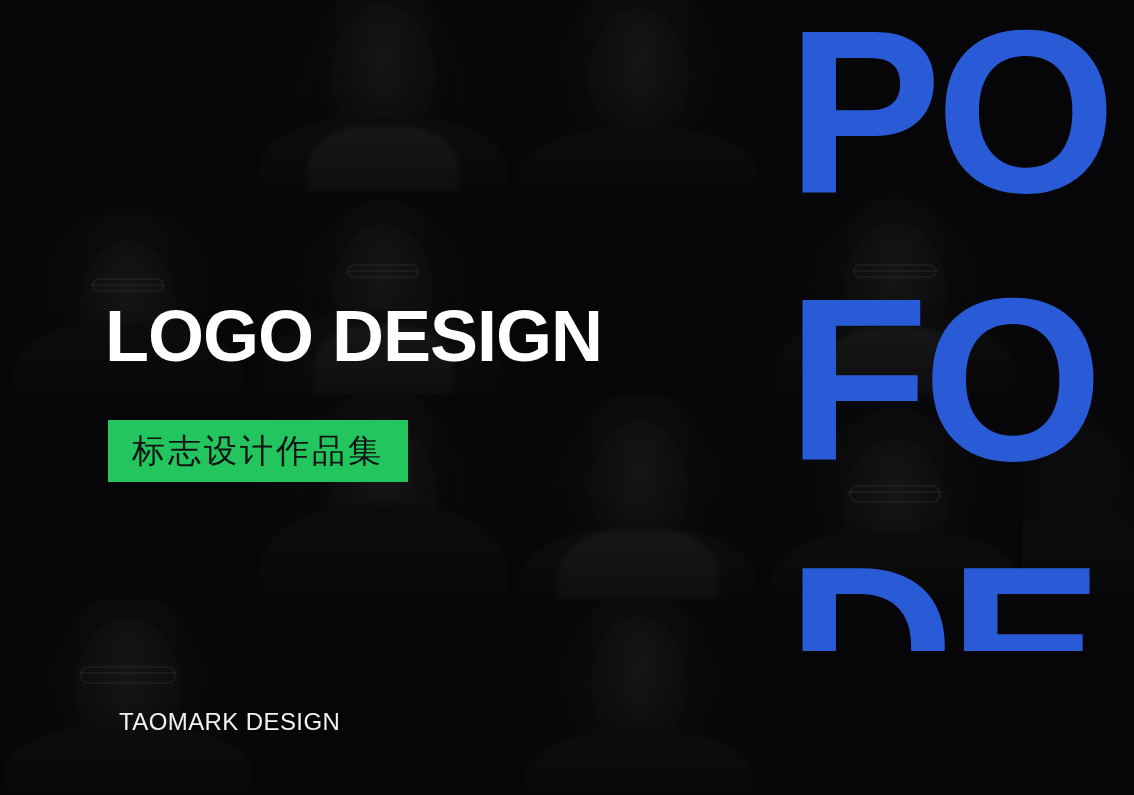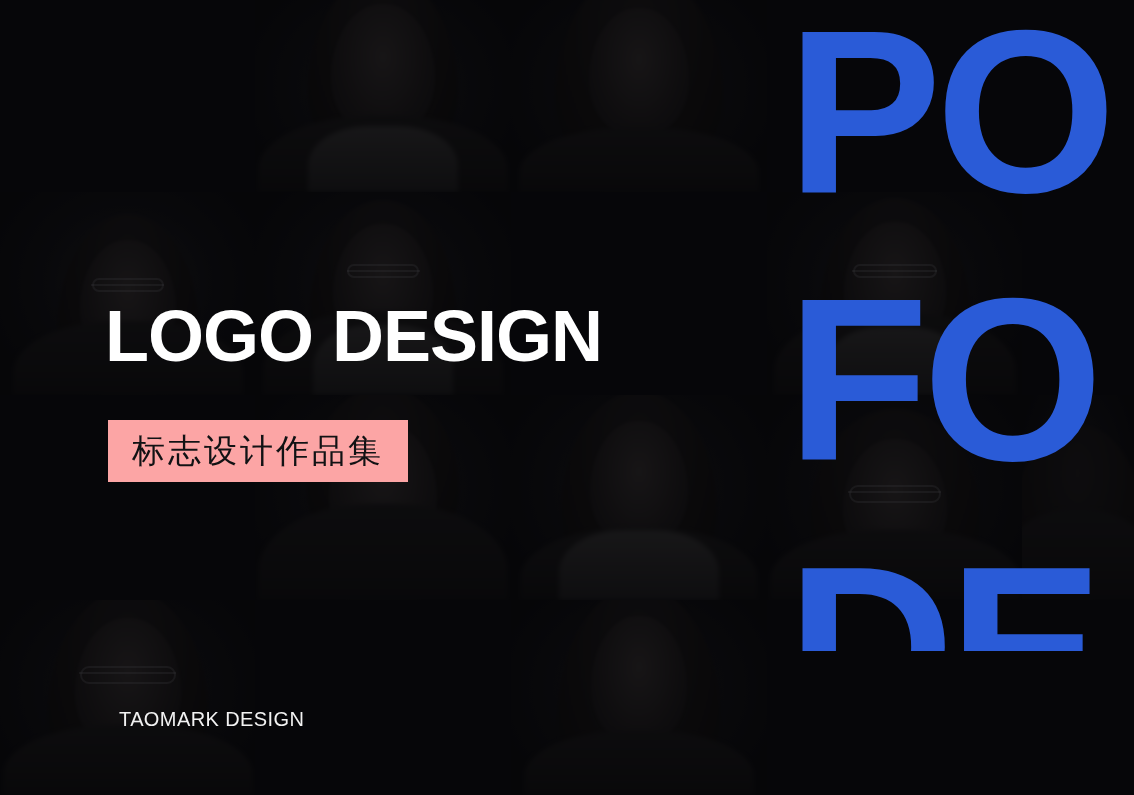--- a/index.html
+++ b/index.html
@@ -118,21 +118,21 @@
     display:flex; align-items:center; justify-content:center;
     font-size:33px;
     font-weight:400;
     letter-spacing:3px;
     color:#111214;
     font-family:"DejaVu Sans", sans-serif;
   }
   .footer-mark {
     position:absolute;
     left:119px; top:708px;
-    font-size:20px;
+    font-size:24px;
     font-weight:400;
     letter-spacing:.4px;
     color:#f2f2f2;
     white-space:nowrap;
   }
 </style>
 </head>
 <body>
 
 <div class="poster" style="background: rgb(11, 11, 12);">
@@ -241,17 +241,17 @@
   <div class="dimmer"></div>
 
   <div class="bigtype">
     <div class="bigtype-row r1" style="color: rgb(42, 91, 215);">PO</div>
     <div class="bigtype-row r2" style="color: rgb(42, 91, 215);">FO</div>
     <div class="bigtype-row r3" style="color: rgb(42, 91, 215);">DE</div>
   </div>
 
   <div class="headline" style="color: rgb(255, 255, 255);">LOGO DESIGN</div>
 
-  <div class="badge" style="background: #fca5a5; color: rgb(17, 18, 20);">标志设计作品集</div>
+  <div class="badge" style="background: #22c55e; color: rgb(17, 18, 20);">标志设计作品集</div>
 
   <div class="footer-mark" style="color: rgb(242, 242, 242);">TAOMARK DESIGN</div>
 
 </div>
 
 </body></html>

